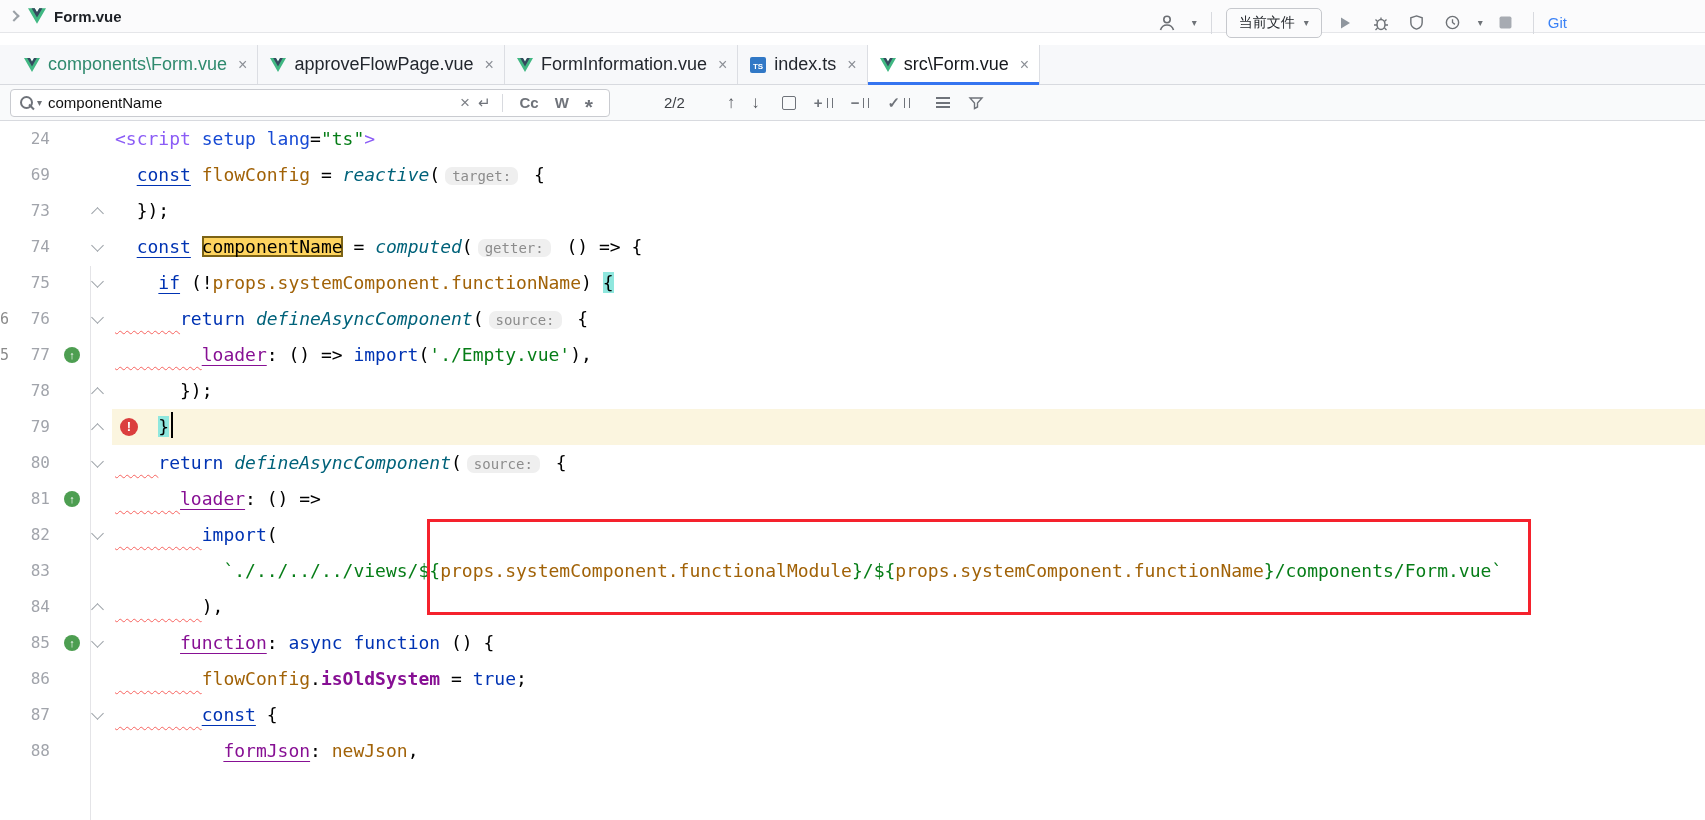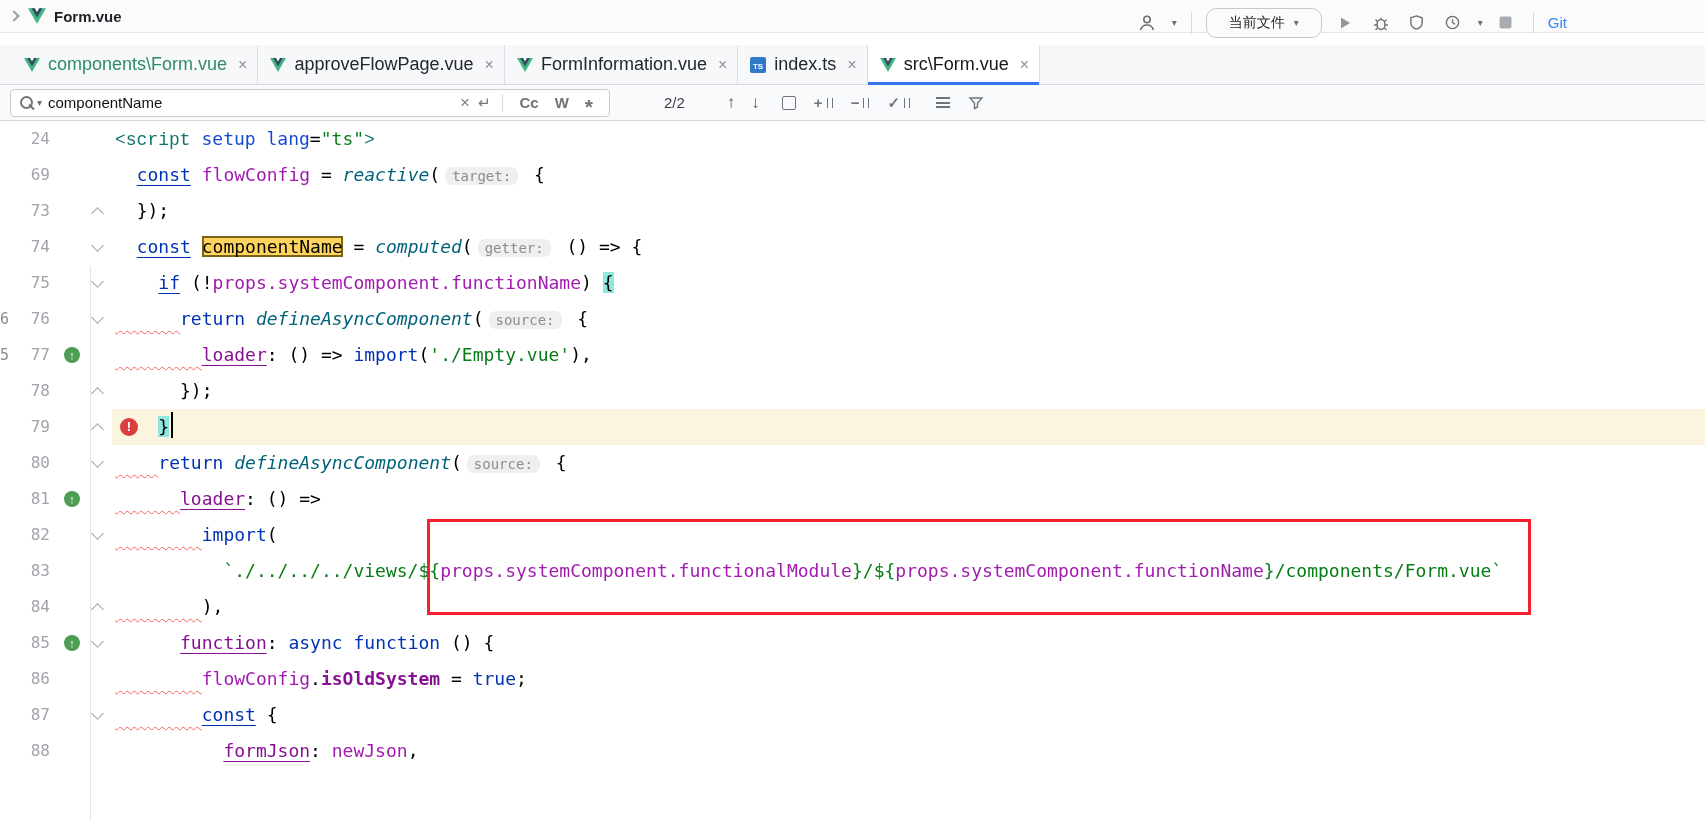--- a/index.html
+++ b/index.html
@@ -20,22 +20,22 @@
   }
   .tb-chev { width:8px; height:8px; border-top:2px solid #9aa0a6; border-right:2px solid #9aa0a6;
     transform:rotate(45deg); display:inline-block; margin:0 10px 0 2px; }
   .tb-vue { display:inline-flex; margin-right:8px; }
   .tb-title { font-size:15px; font-weight:600; color:#1d2025; }
   .tb-right { position:absolute; right:0; top:0; height:45px; display:flex; align-items:center;
     gap:10px; padding-right:138px; }
   .tb-icon { display:inline-flex; align-items:center; justify-content:center; width:26px; height:26px; border-radius:4px; }
   .chev-sm { font-size:10px; color:#6e7277; margin-left:2px; }
   .tb-divider { width:1px; height:22px; background:#d8dadf; margin:0 4px; }
-  .runconfig { display:flex; align-items:center; gap:7px; height:30px; padding:0 22px;
-    border:1px solid #c6c8cd; border-radius:10px; background:#fbfbfc; font-size:14px; color:#1f2328;
+  .runconfig { display:flex; align-items:center; gap:7px; height:30px; padding:0 12px;
+    border:1px solid #c6c8cd; border-radius:5px; background:#fbfbfc; font-size:14px; color:#1f2328;
     font-family:"Liberation Sans",sans-serif; }
   .git-label { font-size:15px; color:#3b82f6; }
 
   
   .tabbar {
     position:absolute; top:45px; left:0; right:0; height:40px;
     background:#f7f8fa; border-bottom:1px solid #d8dadf;
     display:flex; align-items:stretch; padding-left:12px;
   }
   .tab { display:flex; align-items:center; padding:0 10px 0 12px; border-right:1px solid #dcdee3;
@@ -97,26 +97,26 @@
     background:#db3e3e; color:#fff; font:700 13px/18px "Liberation Sans",sans-serif; text-align:center; }
   .caret { display:inline-block; width:2px; height:26px; background:#000; vertical-align:-5px; margin-left:2px; }
 
   
   .t-sp, .t-p { color:#000; }
   .t-spw { text-decoration:underline; text-decoration-style:wavy; text-decoration-color:#f7635f;
     text-decoration-thickness:1px; text-underline-offset:5px; }
   .t-k  { color:#0033b3; }
   .t-ku { color:#0033b3; text-decoration:underline; text-underline-offset:4px; text-decoration-thickness:1px; }
   .t-fn { color:#00627a; font-style:italic; }
-  .t-v  { color:#a21caf; }
+  .t-v  { color:#a16207; }
   .t-key  { color:#871094;font-weight:bold; }
   .t-keyu { color:#871094; text-decoration:underline; text-underline-offset:4px; text-decoration-thickness:1px; }
   .t-str { color:#067d17; }
   .t-tpl { color:#067d17; }
-  .t-tag { color:#0f766e;font-family:Liberation Mono, monospace; }
+  .t-tag { color:#8b5cf6; }
   .t-attr { color:#174ad4; }
   .t-search { background:#fed45f; box-shadow:inset 0 0 0 2px #7c6315; color:#000; }
   .t-bhl { background:#8fe7de; color:#000; }
   .t-inlay { background:#efefef; color:#8c8c8c; border-radius:7px; padding:1px 7px; margin:0 5px;
     font-family:"DejaVu Sans Mono", monospace; font-size:14px; }
 
   .red-box { position:absolute; border:3px solid #f5222d; z-index:40; pointer-events:none; }
 </style>
 </head>
 <body>

